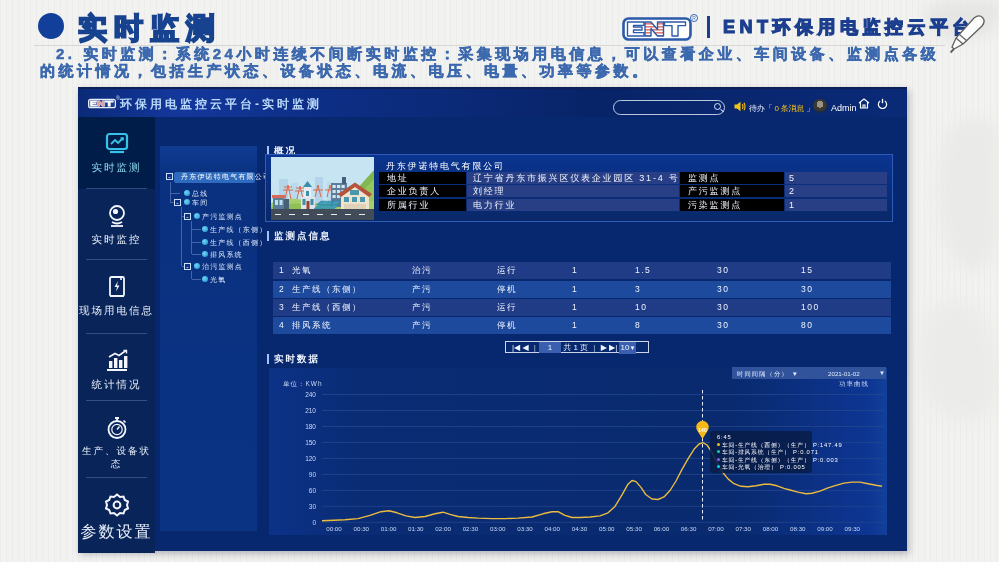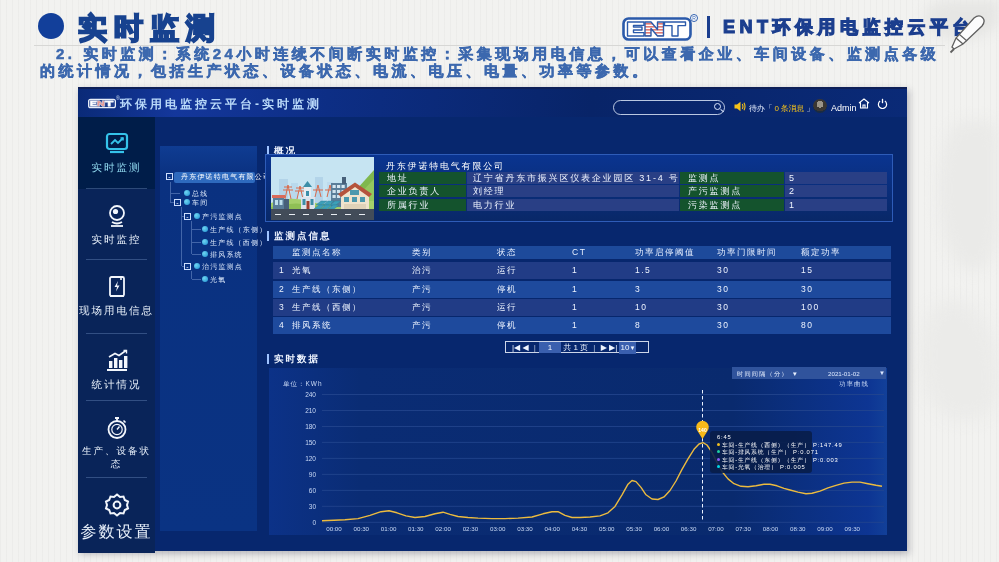--- a/index.html
+++ b/index.html
@@ -43,21 +43,21 @@
 .thl{position:absolute;left:14px;top:26px;width:81px;height:11px;background:#2e6abe;border-radius:2px}
 .texp{position:absolute;width:7px;height:7px;border:1px solid #cfe0ff;background:#0a3383;color:#fff;font-size:7px;line-height:5px;text-align:center}
 .tdot{position:absolute;width:6px;height:6px;border-radius:50%;background:radial-gradient(circle at 35% 35%,#6fd6f2,#1f8fd0)}
 .tline{position:absolute;background:rgba(150,180,230,.4)}
 
 .seclbl{position:absolute;font-size:9.5px;font-weight:bold;color:#eef4ff;border-left:2.5px solid #9fc3ff;padding-left:5px;line-height:10px;letter-spacing:2px}
 .ovbox{left:187px;top:65px;width:628px;height:68px;background:linear-gradient(180deg,#0a3490,#092868);border:1px solid #2e5cb8}
 .ovimg{left:193px;top:68px;width:103px;height:63px}
 .ovtb{position:absolute;font-size:9px;color:#fff;white-space:nowrap;letter-spacing:1.8px}
 .cell{position:absolute;overflow:hidden;white-space:nowrap;font-size:9px;color:#f0f5ff;line-height:12px;padding-left:8px;letter-spacing:1.8px}
-.lc{background:#14532d}
+.lc{background:#000000}
 .vc{background:#293f85}
 
 .t2head{position:absolute;background:#1d4a9b;color:#e8f0ff;font-size:8.5px;letter-spacing:1.5px}
 .t2row{position:absolute;font-size:8.5px;color:#eef4ff;letter-spacing:1.5px}
 
 .pager{left:427px;top:252px;width:144px;height:12px;border:1px solid rgba(240,246,255,.85);color:#eef4ff;font-size:8px;line-height:11px}
 
 .chart{left:191px;top:279px;width:618px;height:167px;background:linear-gradient(90deg,#0c3288 0%,#0a2c74 15%,#092a6e 75%,#0d3593 97%,#124099 100%)}
 .tooltip{position:absolute;border-radius:3px;background:rgba(8,28,72,.88);color:#fff;font-size:5.8px;line-height:7.5px;white-space:nowrap;letter-spacing:0.8px}
 .dot{display:inline-block;width:3px;height:3px;border-radius:50%;margin-right:2px;vertical-align:1px}
@@ -305,29 +305,20 @@
 <div class="cell lc" style="left:301px;top:96px;width:87px;height:12px;padding-left:8px">企业负责人</div>
 <div class="cell vc" style="left:389px;top:96px;width:212px;height:12px;padding-left:6px">刘经理</div>
 <div class="cell lc" style="left:602px;top:96px;width:104px;height:12px;padding-left:8px">产污监测点</div>
 <div class="cell vc" style="left:707px;top:96px;width:102px;height:12px;padding-left:4px">2</div>
 <div class="cell lc" style="left:301px;top:109.5px;width:87px;height:12.0px;padding-left:8px">所属行业</div>
 <div class="cell vc" style="left:389px;top:109.5px;width:212px;height:12.0px;padding-left:6px">电力行业</div>
 <div class="cell lc" style="left:602px;top:109.5px;width:104px;height:12.0px;padding-left:8px">污染监测点</div>
 <div class="cell vc" style="left:707px;top:109.5px;width:102px;height:12.0px;padding-left:4px">1</div>
 
  <div class="abs seclbl" style="left:189px;top:142px">监测点信息</div>
- <div class="t2head abs" style="left:195px;top:157px;width:618px;height:13px;line-height:13px">
-      <span style="position:absolute;left:19px">监测点名称</span>
-      <span style="position:absolute;left:139px">类别</span>
-      <span style="position:absolute;left:224px">状态</span>
-      <span style="position:absolute;left:299px">CT</span>
-      <span style="position:absolute;left:362px">功率启停阈值</span>
-      <span style="position:absolute;left:444px">功率门限时间</span>
-      <span style="position:absolute;left:528px">额定功率</span>
-    </div>
 <div class="t2row abs" style="left:195px;top:172.5px;width:618px;height:17.5px;line-height:17.5px;background:#213c86">
       <span style="position:absolute;left:6px">1</span>
       <span style="position:absolute;left:19px">光氧</span>
       <span style="position:absolute;left:139px">治污</span>
       <span style="position:absolute;left:224px">运行</span>
       <span style="position:absolute;left:299px">1</span>
       <span style="position:absolute;left:362px">1.5</span>
       <span style="position:absolute;left:444px">30</span>
       <span style="position:absolute;left:528px">15</span>
     </div>

